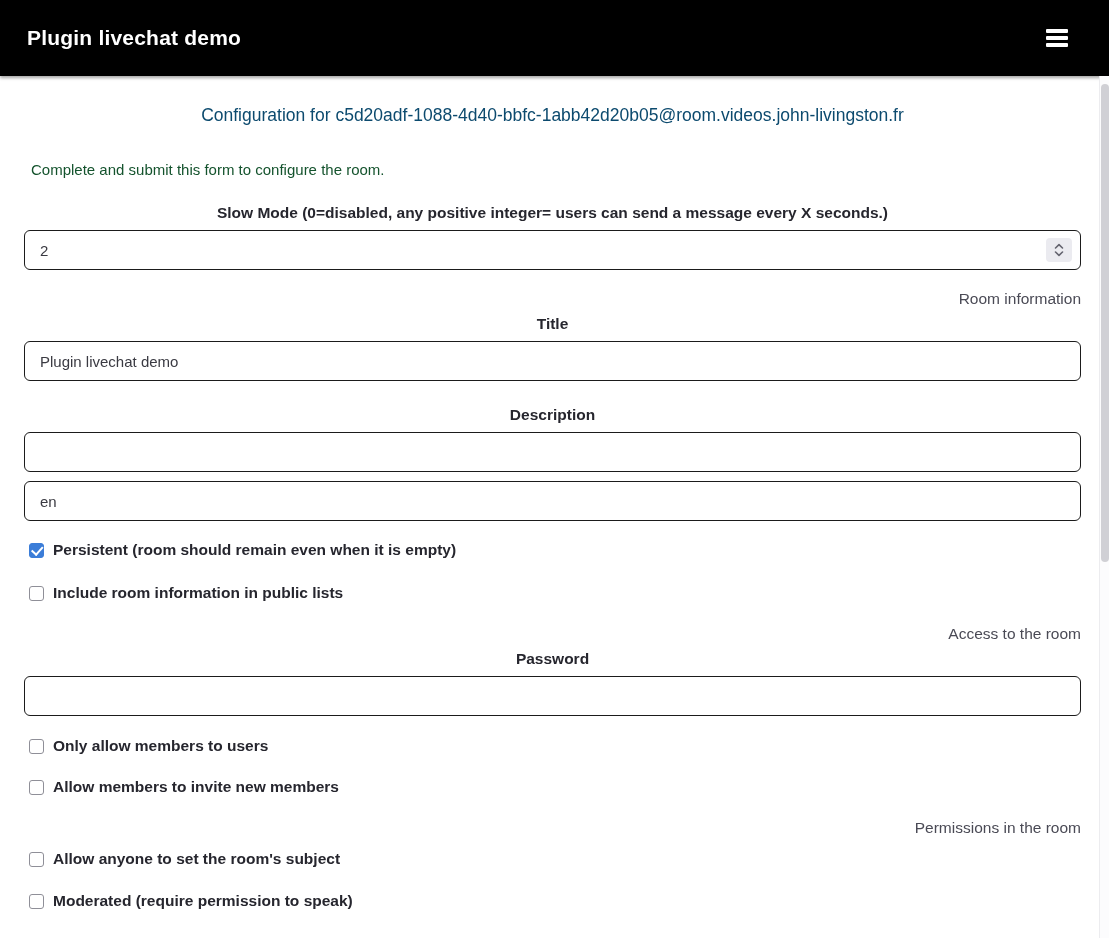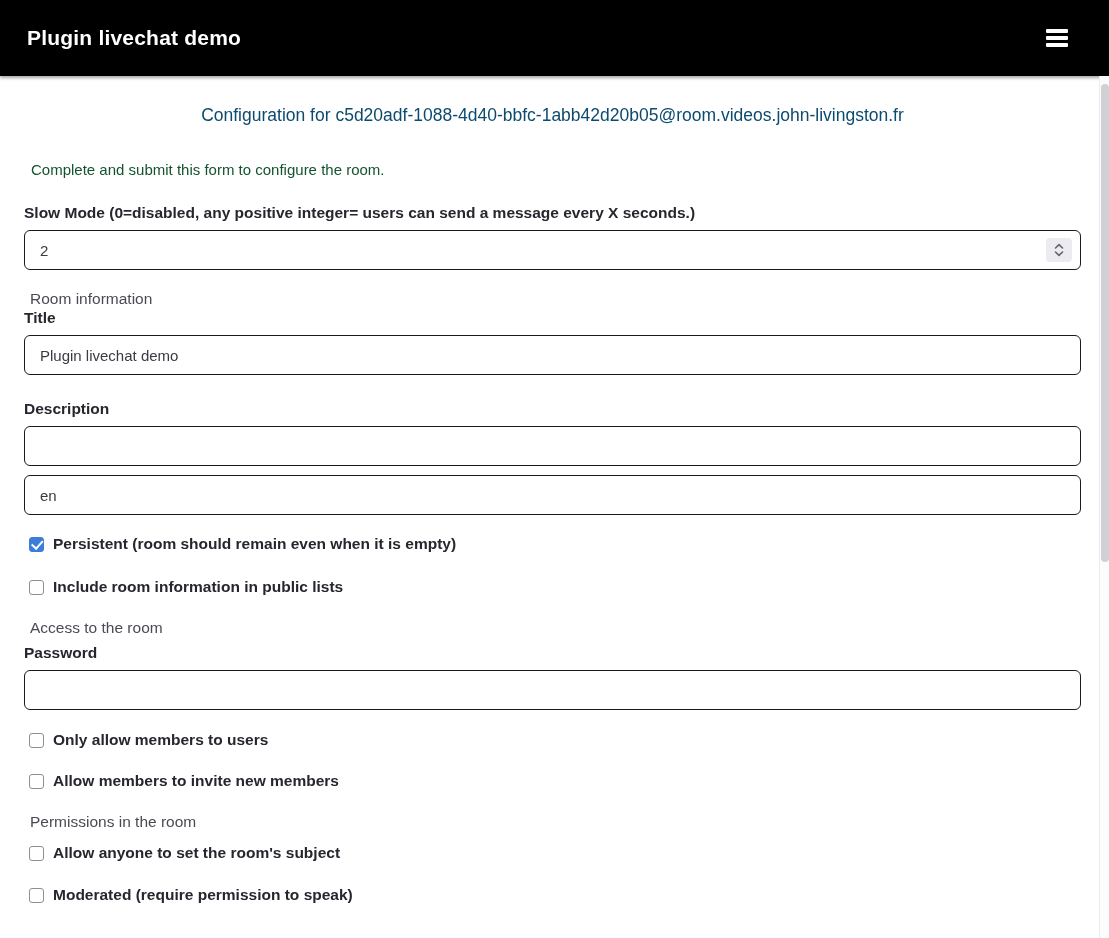--- a/index.html
+++ b/index.html
@@ -62,27 +62,29 @@
     line-height: 16px;
   }
 
   
   .field-label {
     display: block;
     font-size: 15.5px;
     font-weight: 700;
     color: #26262e;
     line-height: 16px;
+    text-align: center;
   }
   .legend {
     font-size: 15.5px;
     font-weight: 400;
     color: #4a4a55;
     line-height: 16px;
     padding-left: 6px;
+    text-align: right;
   }
   .text-input, .number-wrap {
     width: 100%;
     height: 40px;
     border: 1.5px solid #1b1b1b;
     border-radius: 6px;
     background: #ffffff;
   }
   .text-input {
     padding: 0 15px;
@@ -150,21 +152,21 @@
     font-size: 15.5px;
     font-weight: 700;
     color: #26262e;
     line-height: 17px;
   }
 
   
   .mt-slow-label   { margin-top: 27px; }
   .mt-after-label  { margin-top: 9px; }
   .mt-legend-1     { margin-top: 21px; }
-  .mt-title-label  { margin-top: 3px; }
+  .mt-title-label  { margin-top: 9px; }
   .mt-desc-label   { margin-top: 26px; }
   .mt-lang-label   { margin-top: 16px; }
   .mt-cb-persist   { margin-top: 20px; }
   .mt-cb-include   { margin-top: 26px; }
   .mt-legend-2     { margin-top: 25px; }
   .mt-pass-label   { margin-top: 9px; }
   .mt-cb-members   { margin-top: 21px; }
   .mt-cb-invite    { margin-top: 24px; }
   .mt-legend-3     { margin-top: 25px; }
   .mt-cb-subject   { margin-top: 14px; }

